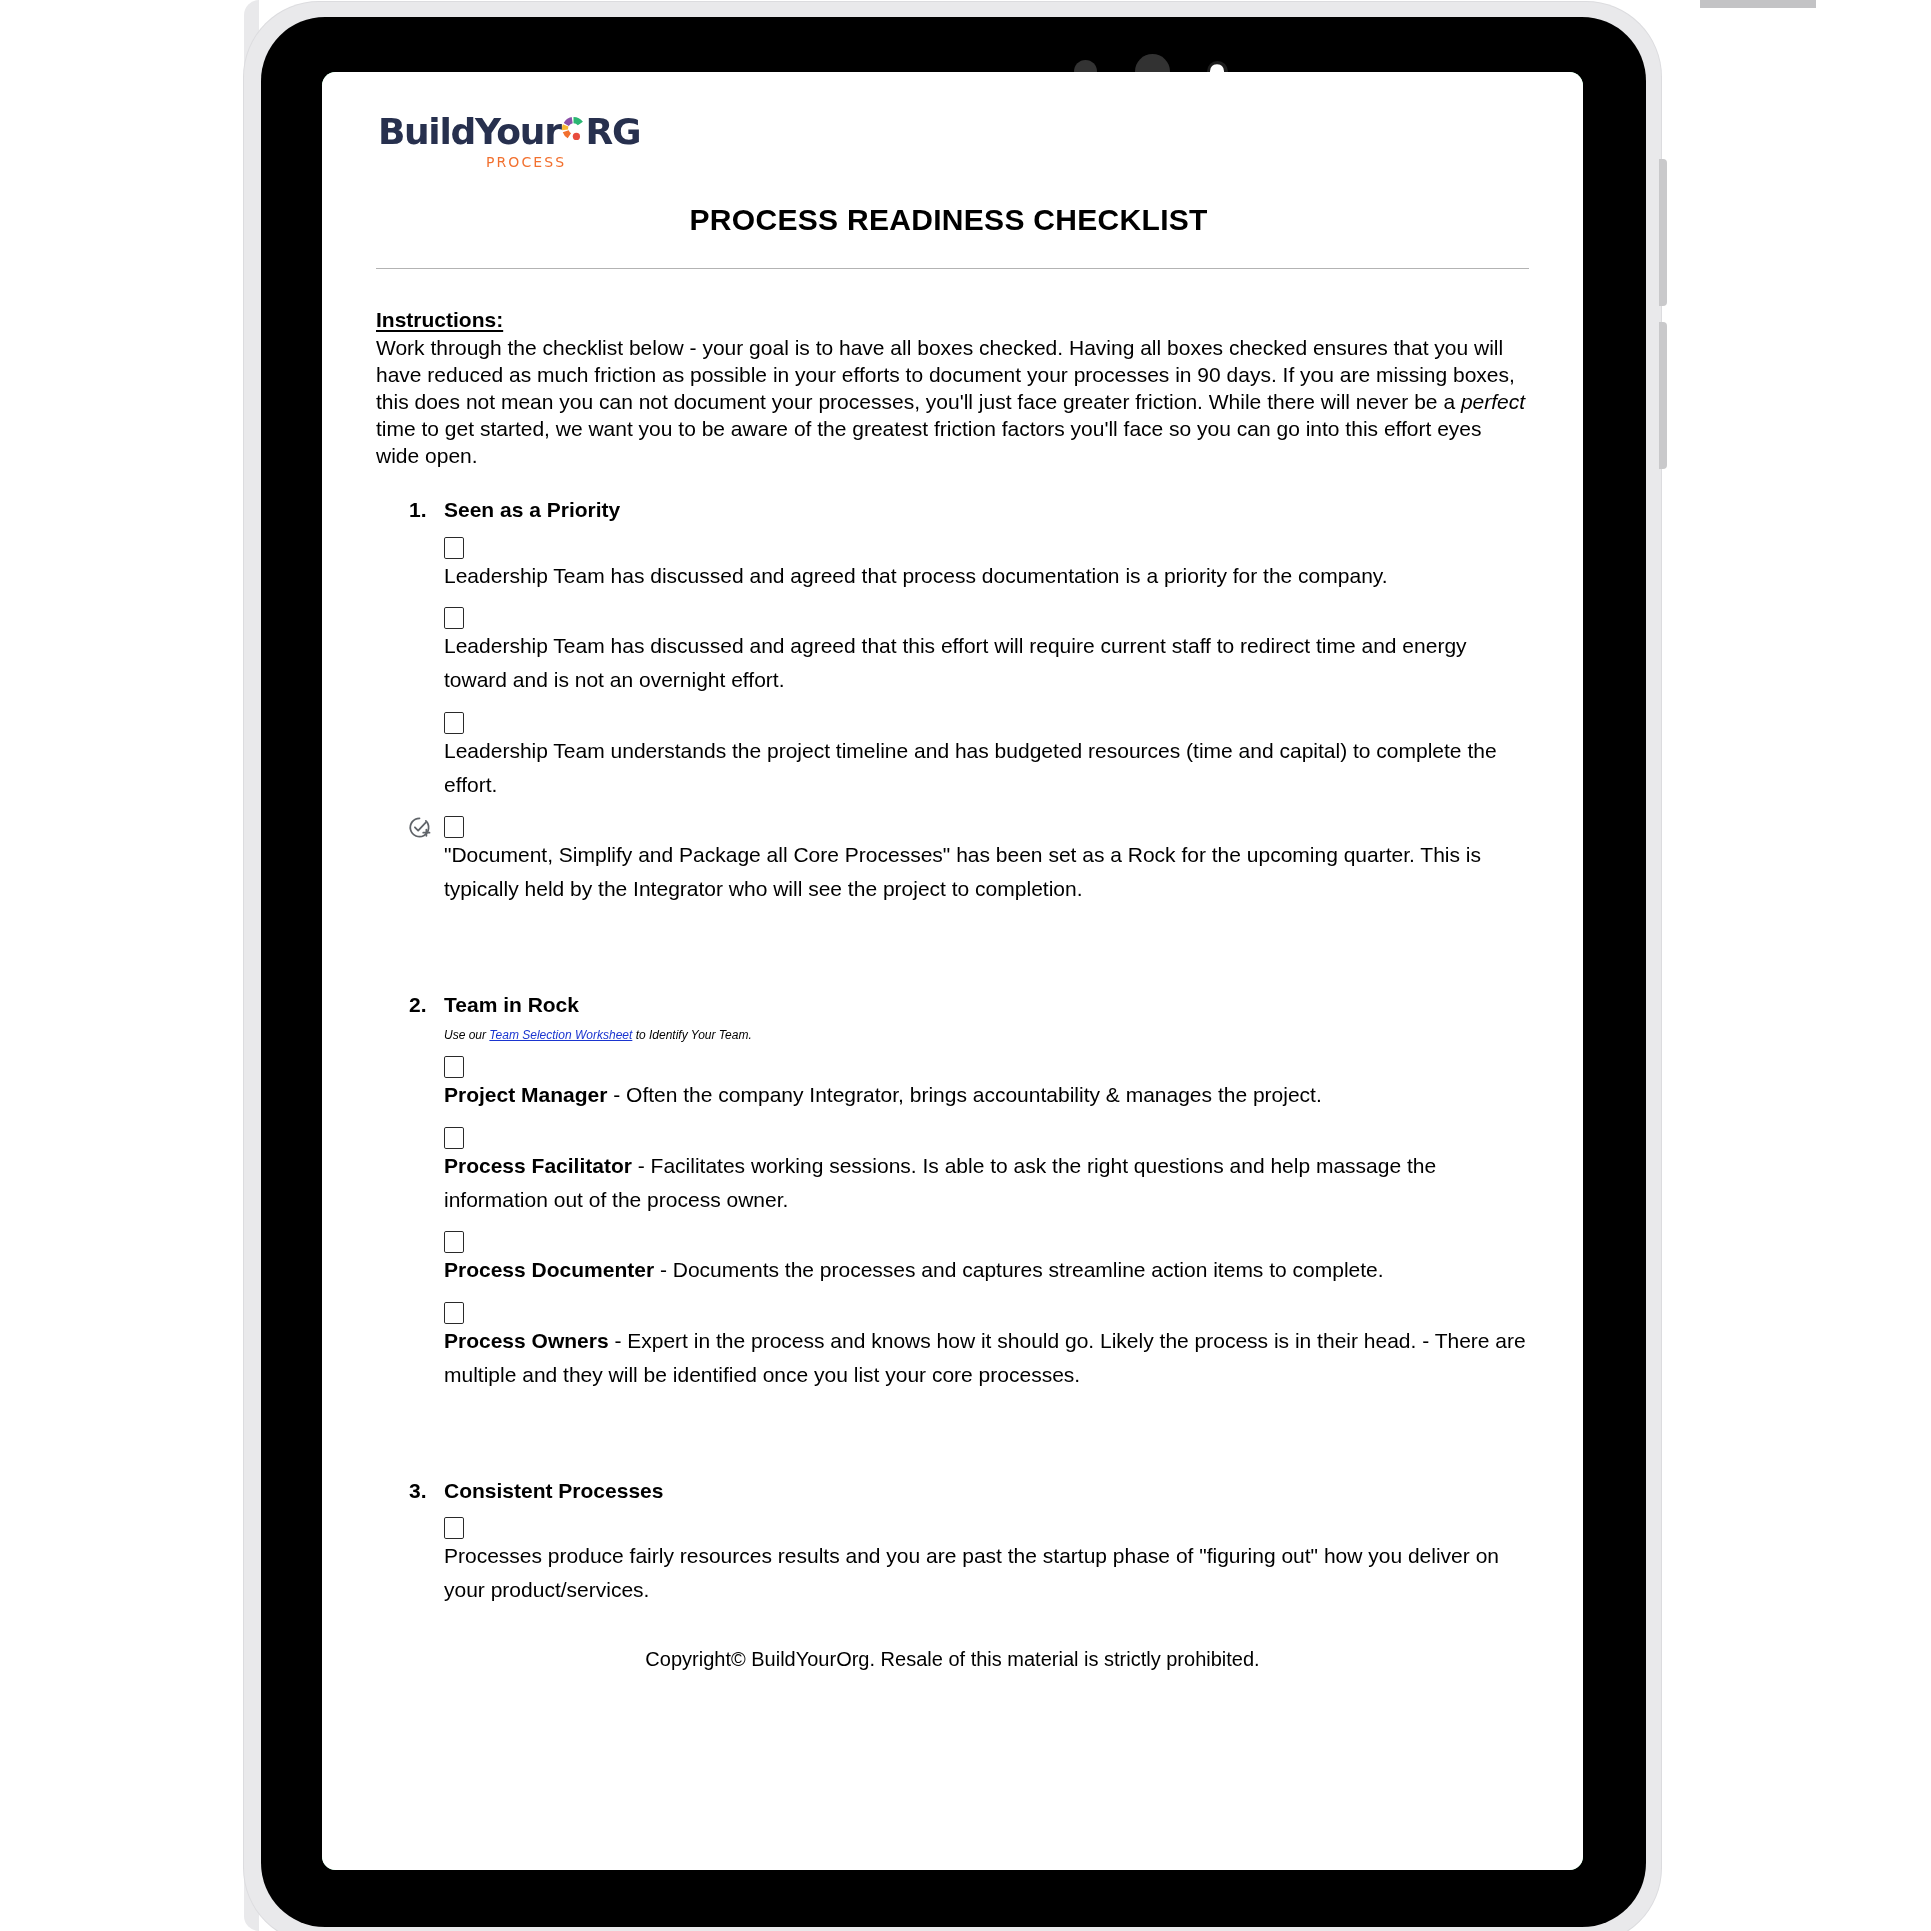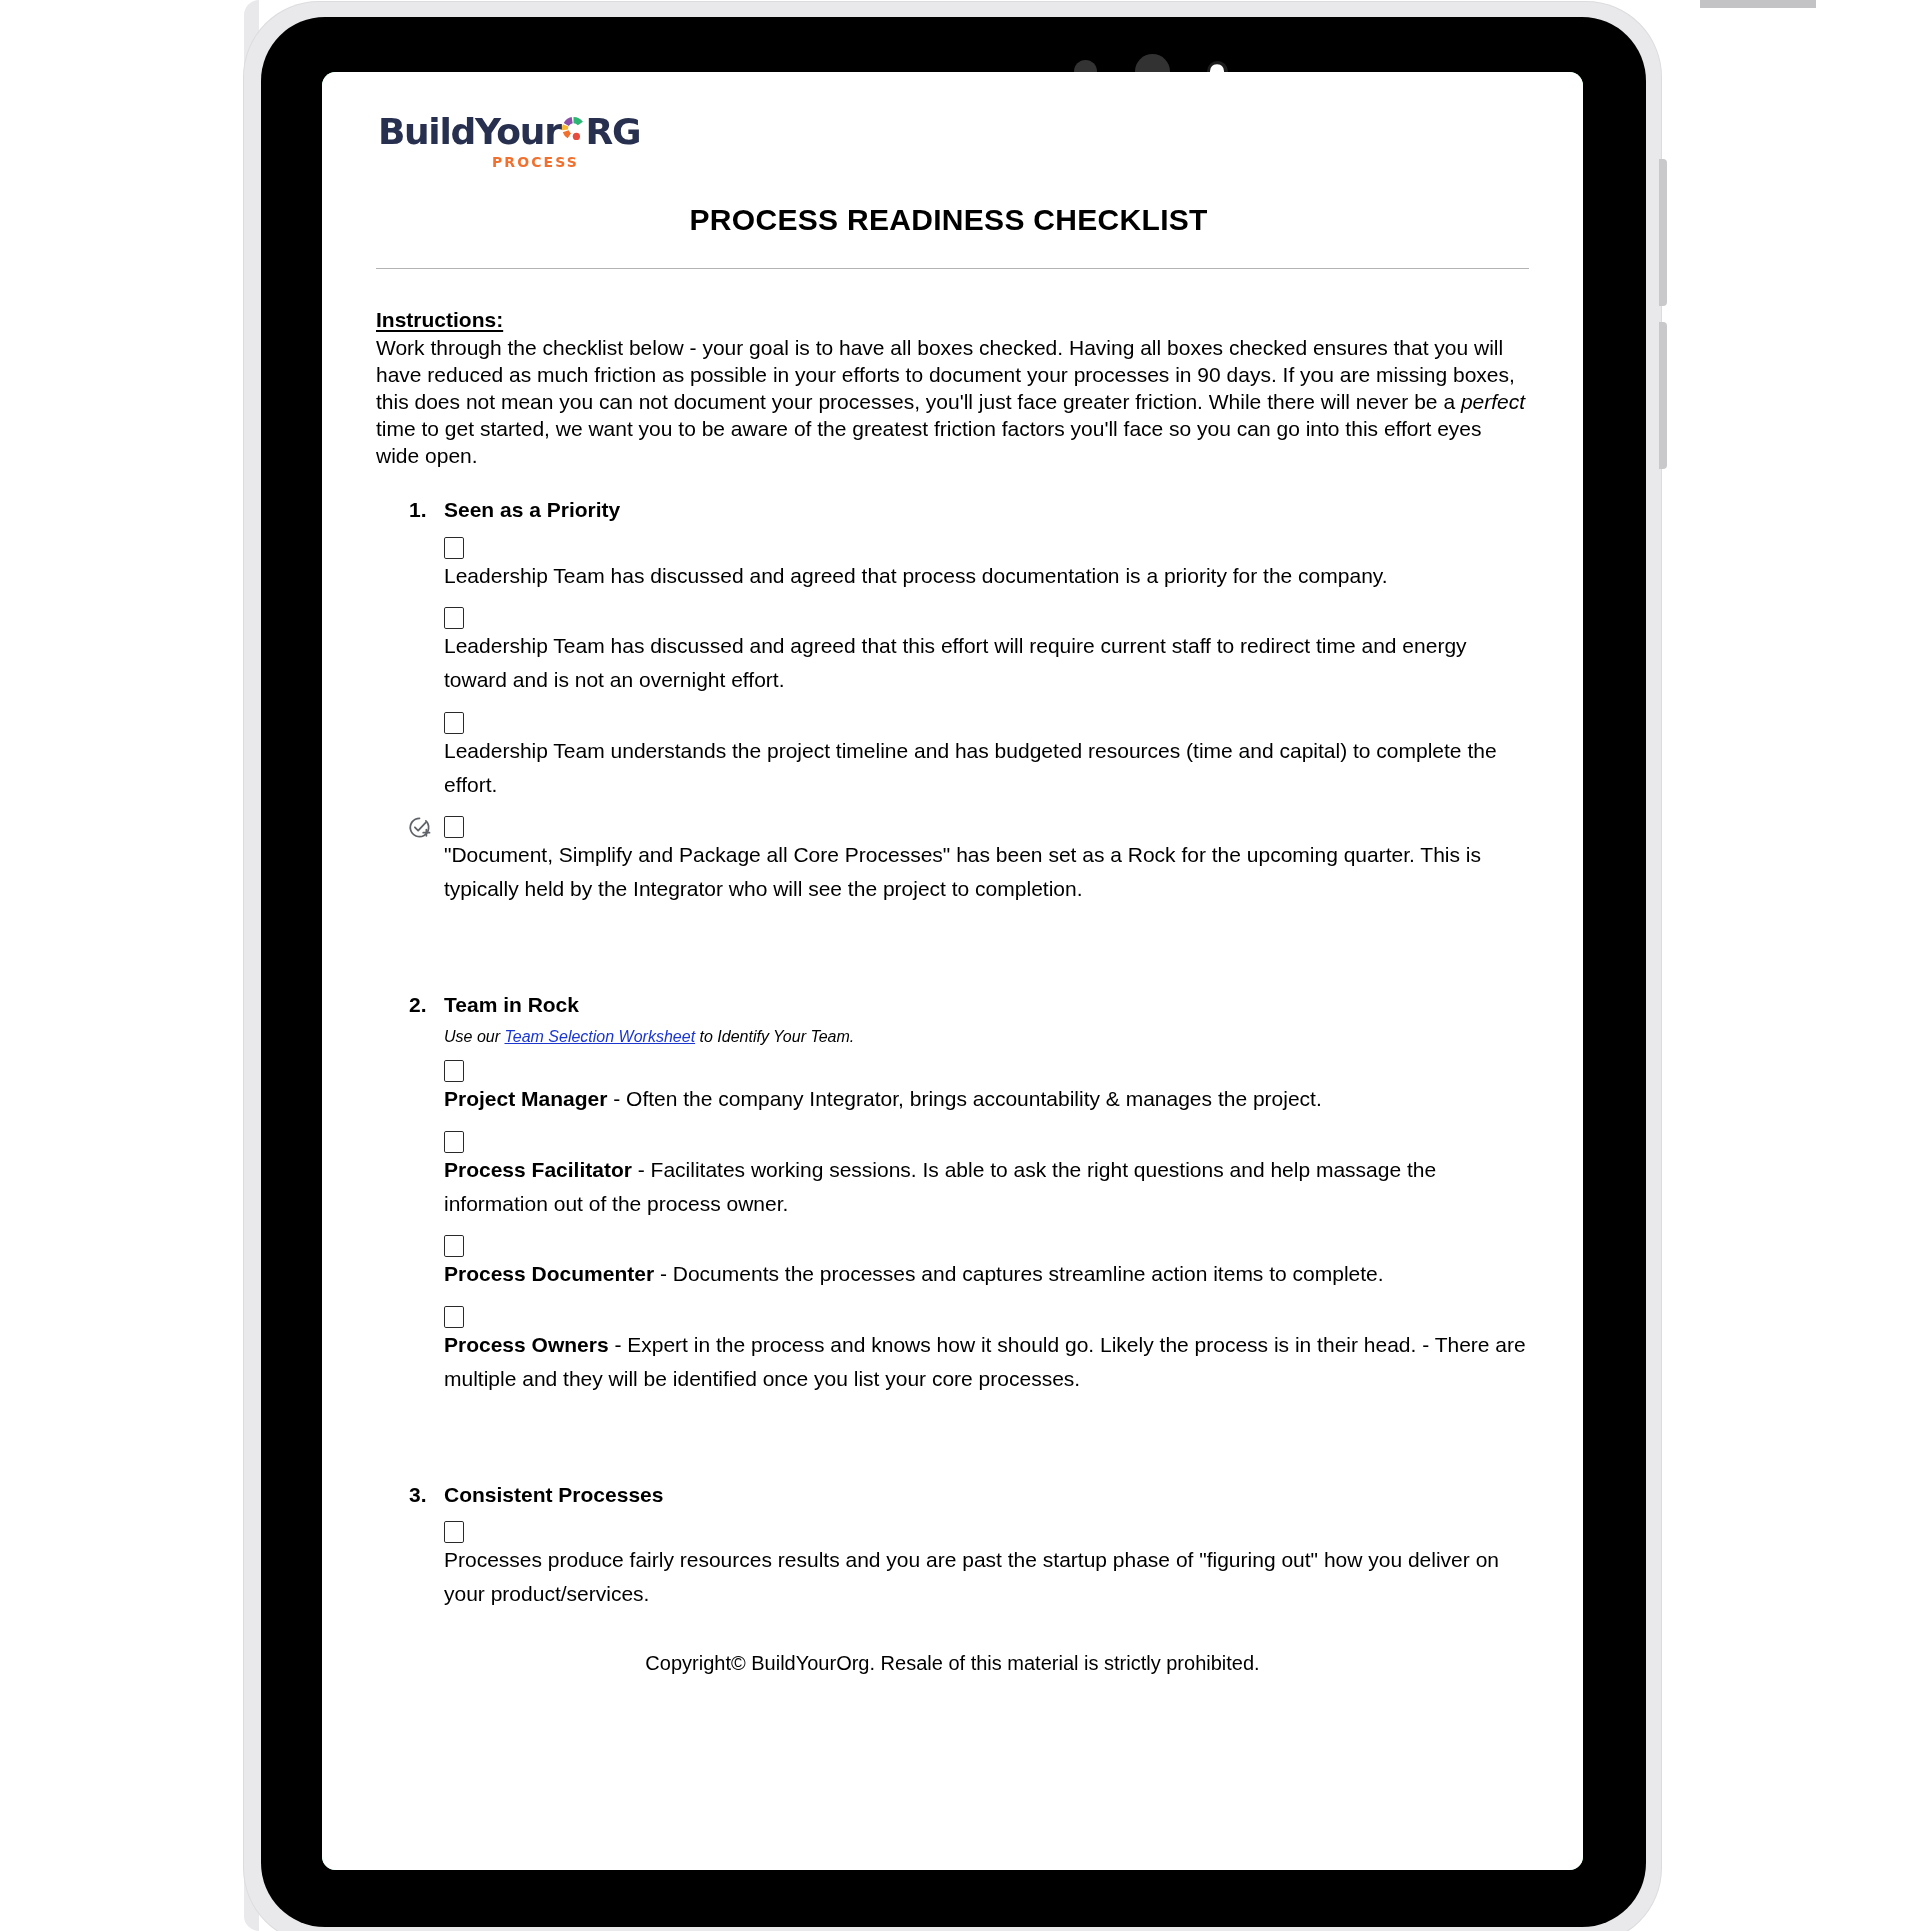--- a/index.html
+++ b/index.html
@@ -154,24 +154,24 @@
   }
   .logo-ring {
     position: absolute;
     left: -1.9px;
     top: -30px;
     width: 29px;
     height: 29px;
   }
   .logo-sub {
     position: absolute;
-    left: 114px;
+    left: 108px;
     top: 40px;
     font-family: "DejaVu Sans", sans-serif;
-    font-weight: bold;
+    font-weight: normal;
     font-size: 14px;
     letter-spacing: 2.1px;
     color: #f2702e;
   }
 
   .doc-title {
     text-align: center;
     font-family: "Liberation Sans", sans-serif;
     font-weight: bold;
     font-size: 30px;
@@ -224,21 +224,21 @@
   .section-title {
     font-family: "Liberation Sans", sans-serif;
     font-weight: bold;
     font-size: 21px;
     color: #000000;
   }
 
   .subnote {
     font-family: "Liberation Sans", sans-serif;
     font-style: italic;
-    font-size: 16px;
+    font-size: 12px;
     color: #000000;
     margin: 10.6px 0 0 68px;
   }
   .subnote a {
     color: #1a35d0;
     text-decoration: underline;
     font-style: italic;
   }
 
   .items {

